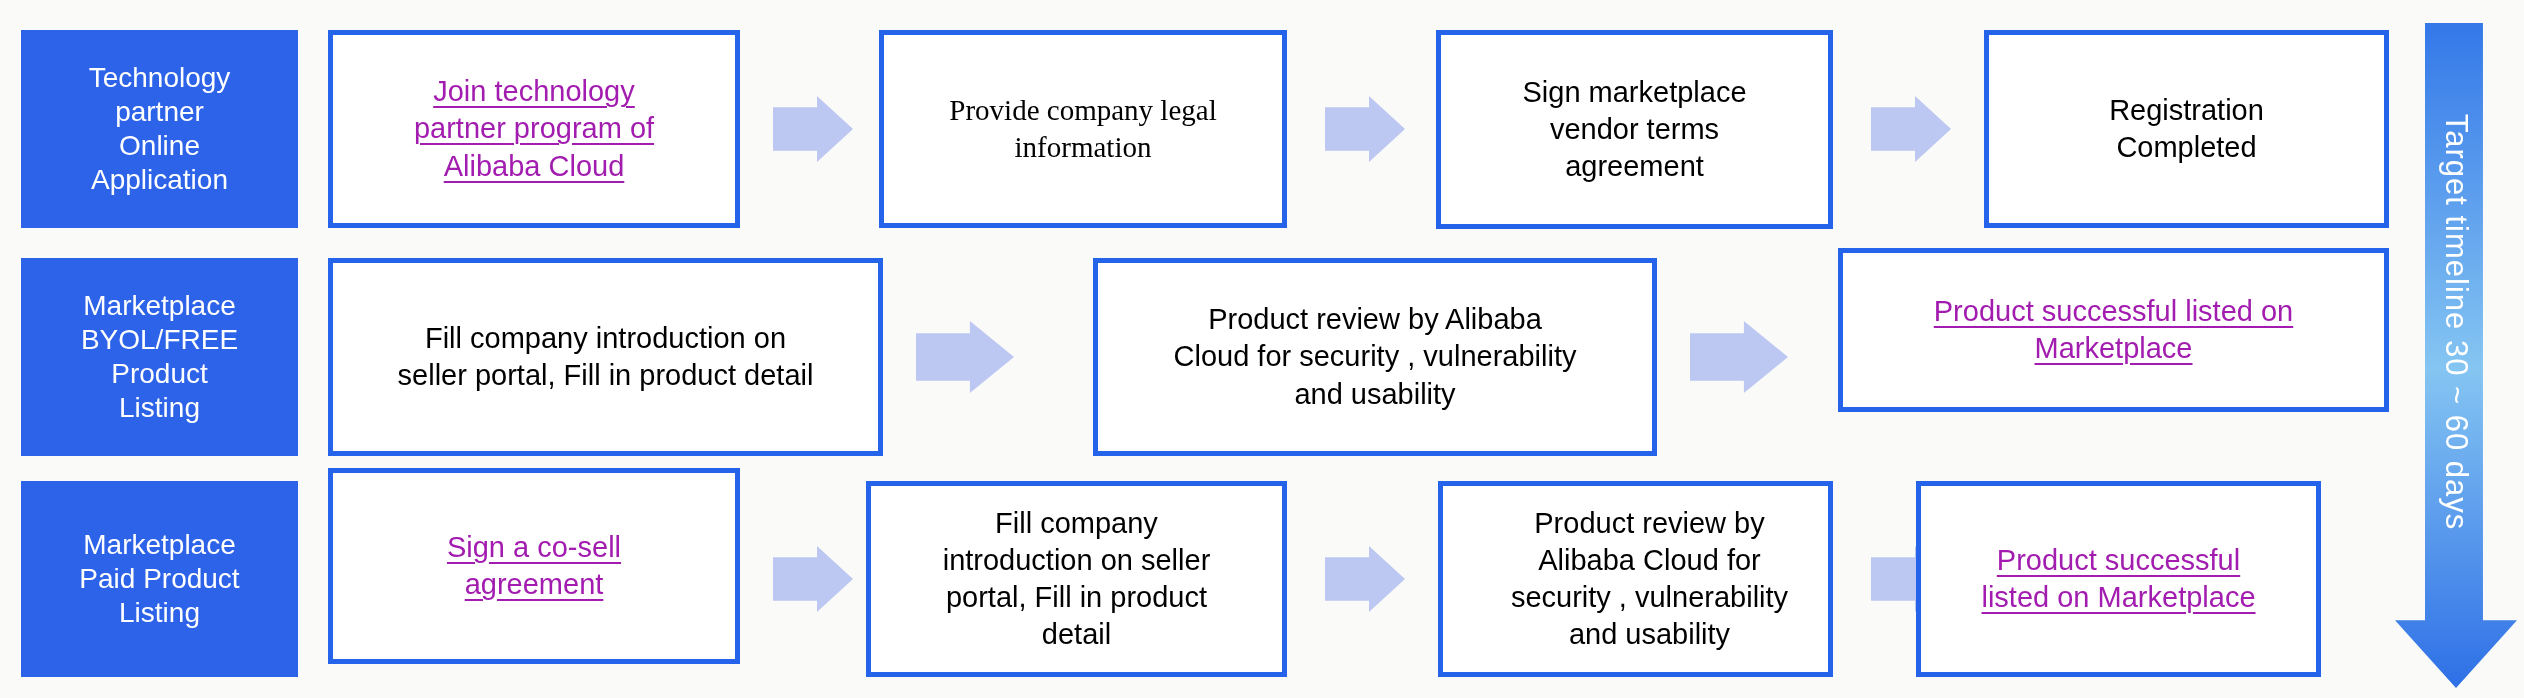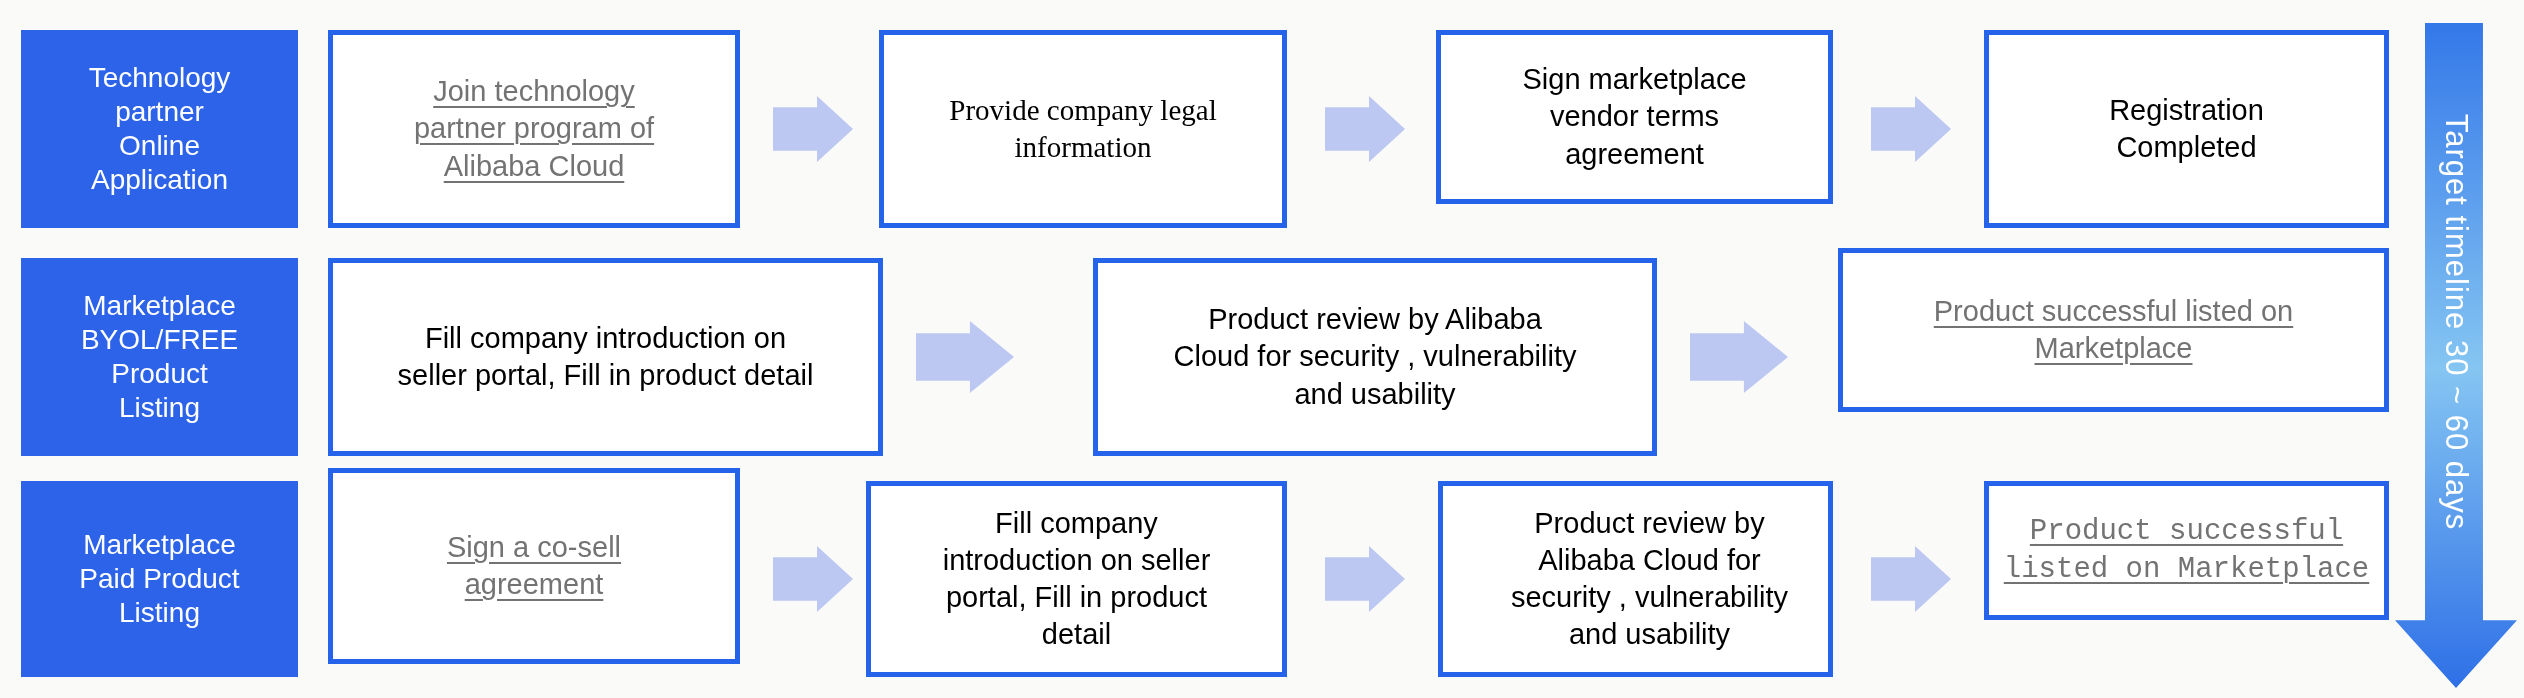--- a/index.html
+++ b/index.html
@@ -35,21 +35,21 @@
     border: 5px solid #2563eb;
     color: #000000;
     font-size: 29px;
     line-height: 1.28;
   }
   .box span {
     white-space: pre-line;
     padding: 6px 10px;
   }
   .link-text {
-    color: #737373;
+    color: #a21caf;
     text-decoration: underline;
     text-decoration-thickness: 2px;
     text-underline-offset: 5px;
     cursor: pointer;
   }
   .harrow {
     position: absolute;
     background: #bcc8f2;
     clip-path: polygon(0 17%, 55% 17%, 55% 0, 100% 50%, 55% 100%, 55% 83%, 0 83%);
   }
@@ -94,21 +94,21 @@
 
   <div class="harrow" style="left:773px; top:96px; width:80px; height:66px;"></div>
 
   <div class="box step-box" style="left:879px; top:30px; width:408px; height:198px;font-family:Liberation Serif, serif;">
     <span>Provide company legal
 information</span>
   </div>
 
   <div class="harrow" style="left:1325px; top:96px; width:80px; height:66px;"></div>
 
-  <div class="box step-box" style="left:1436px; top:30px; width:397px; height:174px;">
+  <div class="box step-box" style="left:1436px; top:30px; width:397px; height:199px;">
     <span>Sign marketplace
 vendor terms
 agreement</span>
   </div>
 
   <div class="harrow" style="left:1871px; top:96px; width:80px; height:66px;"></div>
 
   <div class="box step-box" style="left:1984px; top:30px; width:405px; height:198px;">
     <span>Registration
 Completed</span>
@@ -165,21 +165,21 @@
 
   <div class="box step-box" style="left:1438px; top:481px; width:395px; height:196px;padding-left:28px;">
     <span>Product review by
 Alibaba Cloud for
 security , vulnerability
 and usability</span>
   </div>
 
   <div class="harrow" style="left:1871px; top:546px; width:80px; height:66px;"></div>
 
-  <div class="box step-box" style="left:1984px; top:481px; width:405px; height:139px;font-family:Liberation Mono, monospace;">
+  <div class="box step-box" style="left:1916px; top:481px; width:405px; height:196px;">
     <span class="link-text">Product successful
 listed on Marketplace</span>
   </div>
 
   <div id="timeline-arrow">
     <span class="vtext">Target timeline 30 ~ 60 days</span>
   </div>
 
 </div>
 

